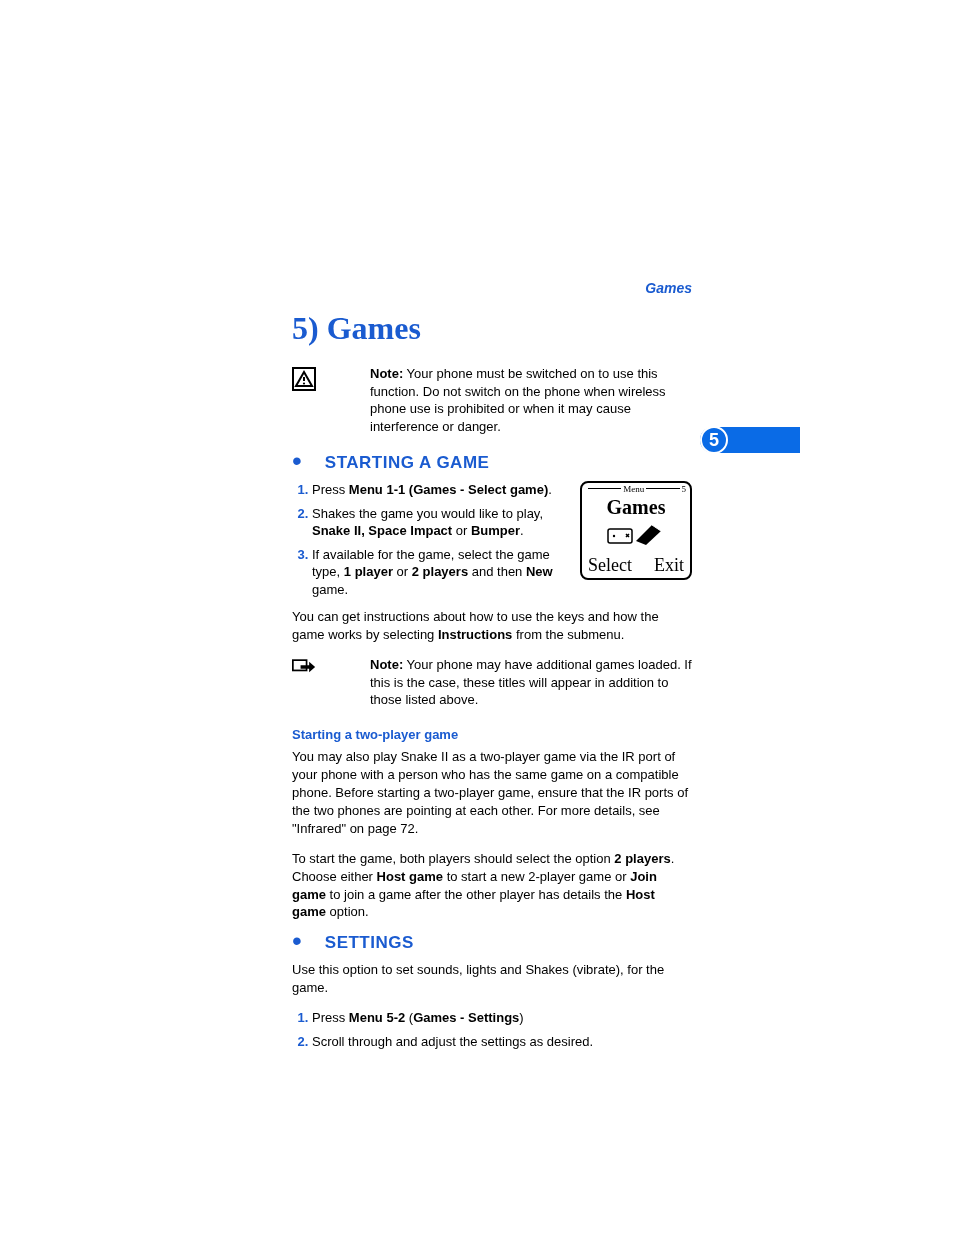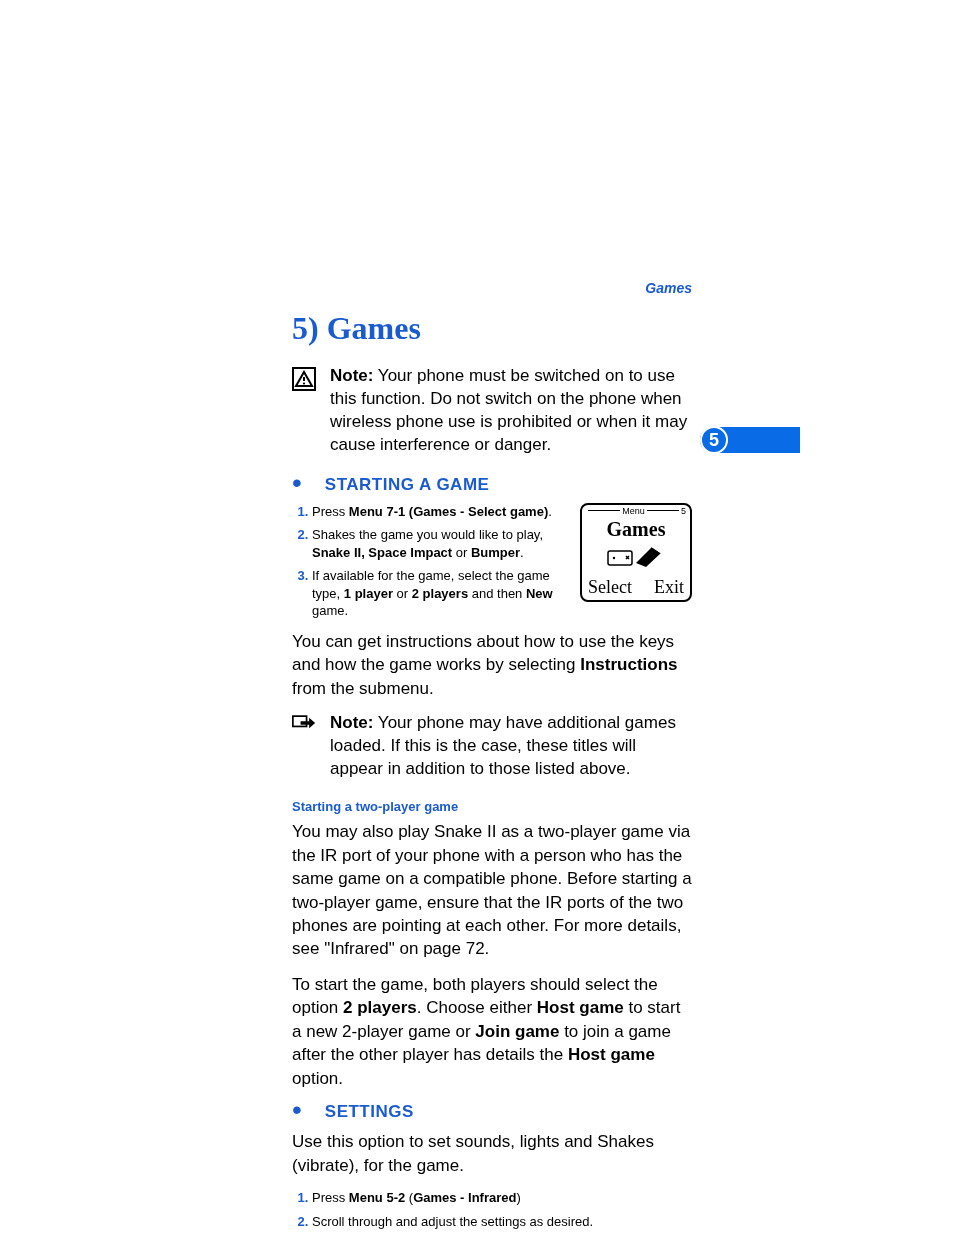--- a/index.html
+++ b/index.html
@@ -46,22 +46,23 @@
     margin-top: 2px;
   }
   .arrow-icon {
     flex: 0 0 24px;
     width: 24px;
     height: 18px;
     margin-right: 14px;
     margin-top: 2px;
   }
   .note-text {
-    font-size: 17px;
+    font-size: 13px;
     line-height: 1.35;
+    margin-left: 40px;
   }
   .bold { font-weight: bold; }
 
   .section-row {
     display: flex;
     align-items: flex-start;
     margin-bottom: 8px;
     margin-top: 6px;
   }
   .bullet-dot {
@@ -81,21 +82,21 @@
   }
   .sub-head {
     color: #1a5bd0;
     font-weight: bold;
     font-size: 13px;
     margin-top: 6px;
     margin-bottom: 6px;
   }
 
   .content-block {
-    font-size: 17px;
+    font-size: 13px;
     line-height: 1.38;
   }
   .content-block p { margin: 0 0 12px 0; }
 
   .num-list {
     margin: 0 0 10px 0;
     padding-left: 20px;
   }
   .num-list li {
     font-size: 13px;
@@ -122,21 +123,21 @@
     padding: 2px 4px 2px 4px;
     background: #fff;
     box-sizing: border-box;
     position: relative;
   }
   .phone-top {
     font-size: 9px;
     display: flex;
     justify-content: space-between;
     align-items: center;
-    font-family: Liberation Sans, sans-serif;
+    font-family: Liberation Serif, serif;
     position: relative;
     top: -1px;
   }
   .phone-top .mline {
     flex:1;
     border-top:1px solid #000;
     margin: 0 2px;
     height:1px;
   }
   .phone-title {
@@ -221,21 +222,21 @@
   </div>
 
   <div class="section-row">
     <span class="bullet-dot">•</span>
     <span class="section-head">STARTING A GAME</span>
   </div>
 
   <div class="two-col">
     <div class="col-left">
       <ol class="num-list">
-        <li><span>Press </span><span class="bold">Menu 7-1 (Games - Select game)</span><span>.</span></li>
+        <li><span>Press </span><span class="bold">Menu 1-1 (Games - Select game)</span><span>.</span></li>
         <li><span>Shakes the game you would like to play, </span><span class="bold">Snake II, Space Impact</span><span> or </span><span class="bold">Bumper</span><span>.</span></li>
         <li><span>If available for the game, select the game type, </span><span class="bold">1 player</span><span> or </span><span class="bold">2 players</span><span> and then </span><span class="bold">New</span><span> game.</span></li>
       </ol>
     </div>
     <div class="phone-screen">
       <div class="phone-top">
         <span class="mline"></span>
         <span>Menu</span>
         <span class="mline"></span>
         <span>5</span>
@@ -277,18 +278,18 @@
 
   <div class="section-row">
     <span class="bullet-dot">•</span>
     <span class="section-head">SETTINGS</span>
   </div>
 
   <div class="content-block">
     <p>Use this option to set sounds, lights and Shakes (vibrate), for the game.</p>
   </div>
   <ol class="num-list">
-    <li><span>Press </span><span class="bold">Menu 5-2</span><span> (</span><span class="bold">Games - Infrared</span><span>)</span></li>
+    <li><span>Press </span><span class="bold">Menu 5-2</span><span> (</span><span class="bold">Games - Settings</span><span>)</span></li>
     <li>Scroll through and adjust the settings as desired.</li>
   </ol>
 
 
 </div>
 
 </body></html>

